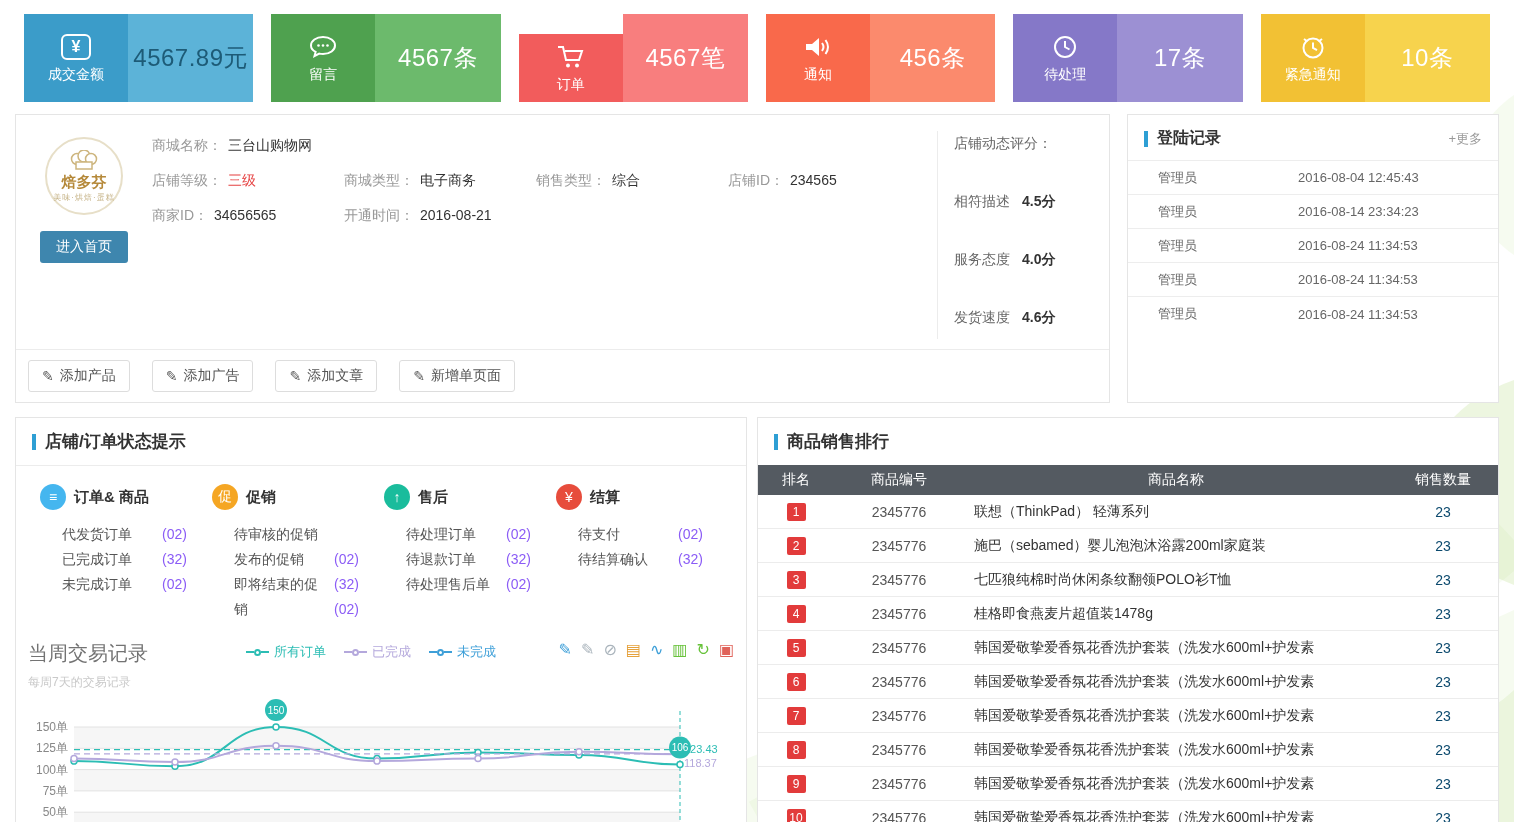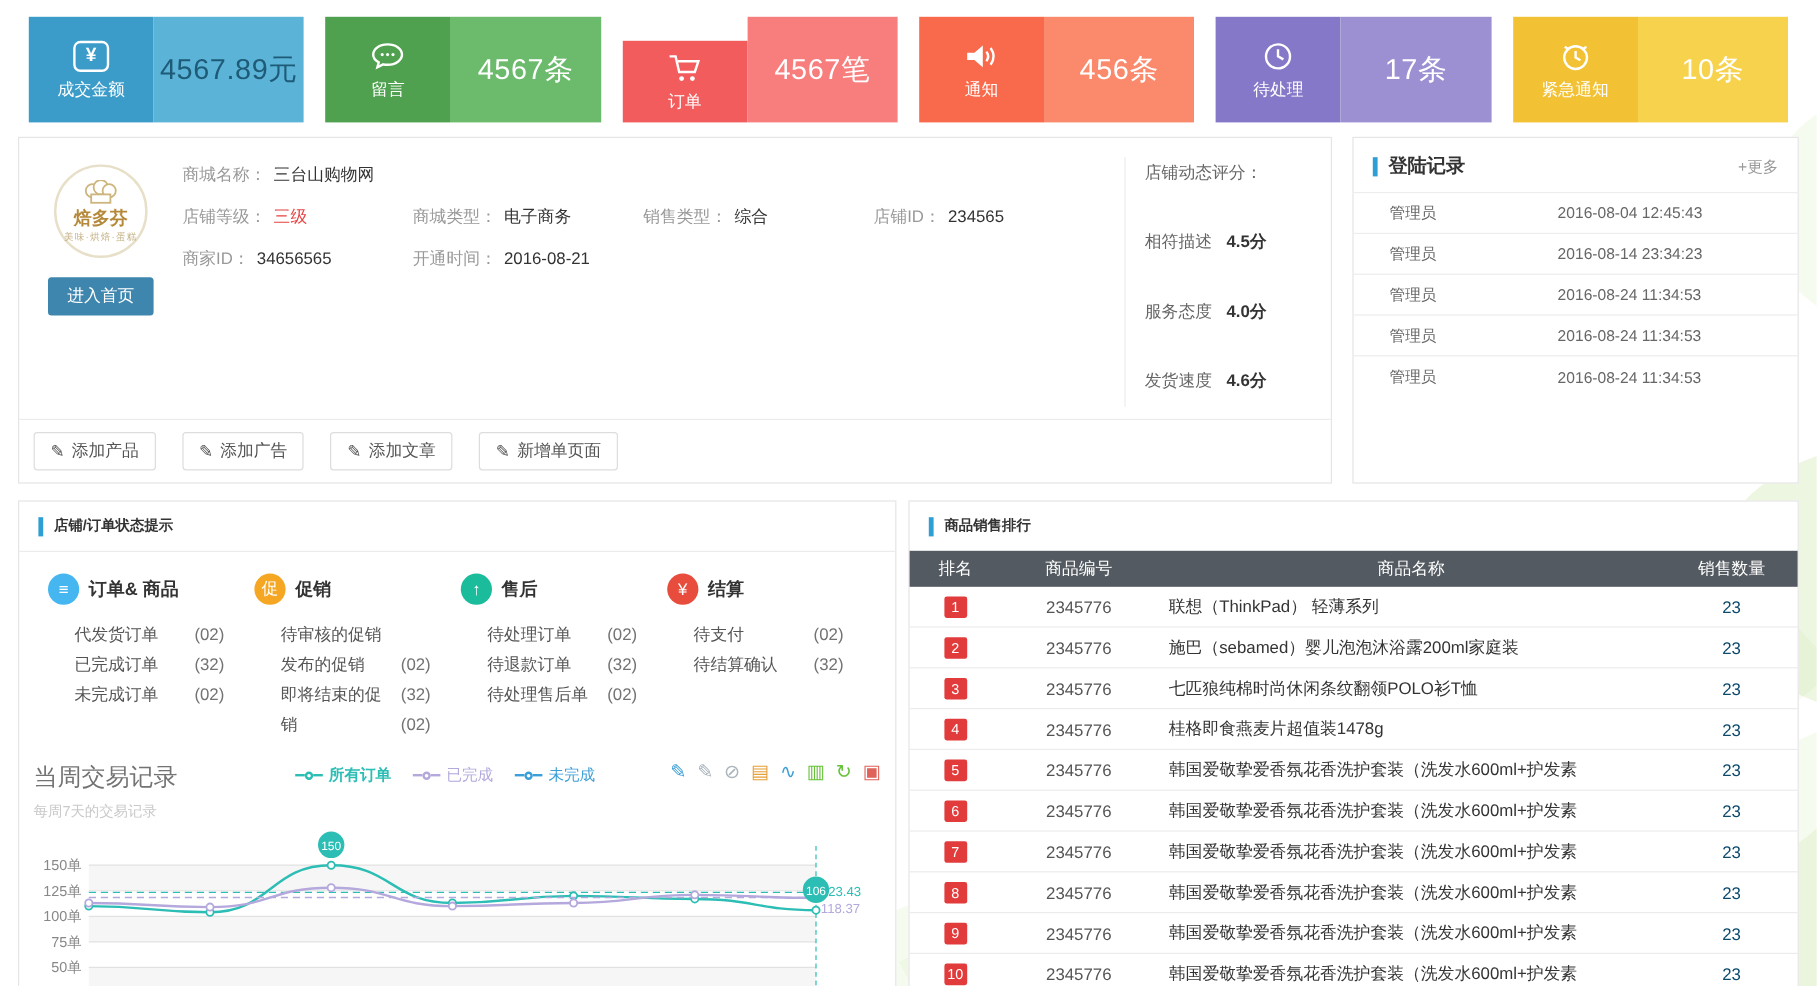--- a/index.html
+++ b/index.html
@@ -14,21 +14,21 @@
   .card-left { width:104px; display:flex; flex-direction:column; align-items:center; justify-content:center; gap:5px; }
   .card-left .c-label { color:#fff; font-size:14px; }
   .card-right { flex:1; display:flex; align-items:center; justify-content:center; }
   .card-value { font-size:24px; color:#fff; letter-spacing:0.5px; }
   .cicon { height:28px; display:flex; align-items:center; justify-content:center; }
   .yen-badge { display:inline-block; width:30px; height:26px; border:2px solid #fff; border-radius:6px;
     color:#fff; font-size:16px; font-weight:bold; line-height:22px; text-align:center; }
 
   
   .panel { background:#fff; border:1px solid #e5e5e5; }
-  .panel-title { display:flex; align-items:center; padding:12px 16px; font-size:12px; font-weight:bold; color:#333; }
+  .panel-title { display:flex; align-items:center; padding:12px 16px; font-size:17px; font-weight:bold; color:#333; }
   .tbar { display:inline-block; width:4px; height:16px; background:#2e9fd4; margin-right:9px; }
 
   
   .row2 { display:flex; gap:17px; margin-bottom:14px; }
   .shop-panel { flex:1; }
   .shop-main { display:flex; padding:16px 0 10px 0; min-height:168px; }
   .logo-col { width:136px; display:flex; flex-direction:column; align-items:center; }
   .logo-circle { width:78px; height:78px; border-radius:50%; border:2px solid #e7dfc8; display:flex;
     flex-direction:column; align-items:center; justify-content:center; margin-top:6px; }
   .logo-circle .hat { margin-bottom:1px; }
@@ -71,21 +71,21 @@
   .groups { display:flex; padding:18px 10px 6px 24px; }
   .group { width:172px; }
   .group-head { display:flex; align-items:center; gap:8px; margin-bottom:12px; }
   .group-icon { width:26px; height:26px; border-radius:50%; color:#fff; font-size:14px; display:flex;
     align-items:center; justify-content:center; }
   .group-name { font-weight:bold; font-size:15px; color:#333; }
   .group-body { display:flex; padding-left:22px; }
   .g-labels { width:92px; }
   .g-label { line-height:25px; color:#555; cursor:pointer; }
   .g-vals { margin-left:8px; }
-  .g-val { line-height:25px; color:#737373; cursor:pointer; }
+  .g-val { line-height:25px; color:#8b5cf6; cursor:pointer; }
   .group.offset .g-vals { margin-top:25px; }
 
   
   .chart-block { padding:12px 12px 0 12px; }
   .chart-head { display:flex; align-items:flex-start; }
   .chart-title-col { width:218px; }
   .chart-title { color:#737373; font-size:20px; font-weight:normal; }
   .chart-subtitle { color:#c9c9c9; font-size:12px; margin-top:7px; }
   .legend { display:flex; gap:18px; margin-top:3px; }
   .legend-item { display:flex; align-items:center; gap:5px; cursor:pointer; font-size:13px; }
@@ -433,21 +433,21 @@
             <div class="chart-title">当周交易记录</div>
             <div class="chart-subtitle">每周7天的交易记录</div>
           </div>
           <div class="legend" id="legend">
             <div class="legend-item">
               <span class="lm">
                   <i class="lm-line" style="background: rgb(44, 189, 180);"></i>
                   <i class="lm-dot" style="border-color: rgb(44, 189, 180);"></i>
                   <i class="lm-line" style="background: rgb(44, 189, 180);"></i>
                 </span>
-              <span class="legend-label" style="color: rgb(44, 189, 180); font-weight: bold;">所有订单</span>
+              <span class="legend-label" style="color: rgb(44, 189, 180);">所有订单</span>
             </div>
             <div class="legend-item">
               <span class="lm">
                   <i class="lm-line" style="background: rgb(180, 168, 220);"></i>
                   <i class="lm-dot" style="border-color: rgb(180, 168, 220);"></i>
                   <i class="lm-line" style="background: rgb(180, 168, 220);"></i>
                 </span>
               <span class="legend-label" style="color: rgb(180, 168, 220);">已完成</span>
             </div>
             <div class="legend-item">

